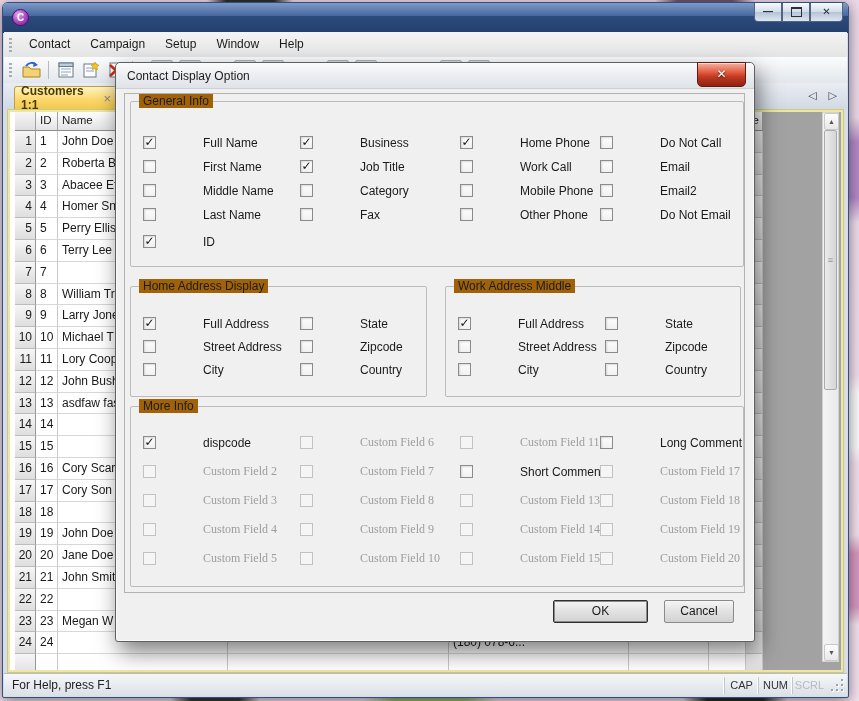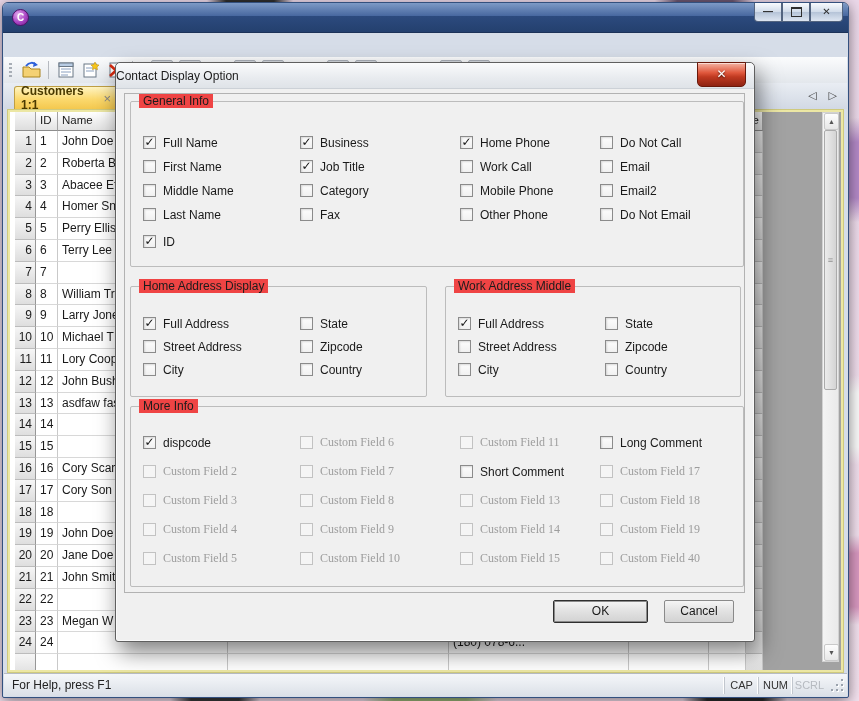--- a/index.html
+++ b/index.html
@@ -89,61 +89,71 @@
     height:17px;line-height:17px;font-size:11px;color:#333;}
   .sb-ind.dis{color:#b6bac0;}
   .sb-grip{width:15px;height:15px;margin:0 2px 0 4px;position:relative;}
   .sb-grip i{position:absolute;width:2px;height:2px;background:#9aa2ad;box-shadow:1px 1px 0 #fff;}
   
   .dialog{position:absolute;left:115px;top:62px;width:638px;height:578px;background:#f0f0f0;
     border:1px solid #5f5f5f;border-radius:5px 5px 3px 3px;
     box-shadow:4px 10px 22px rgba(0,0,0,.5),inset 0 0 0 1px rgba(255,255,255,.65);z-index:50;}
   .dlg-title{position:absolute;left:0;top:0;width:100%;height:26px;box-sizing:border-box;
     background:linear-gradient(#fafbfc,#e8ebef 60%,#dfe3e8);border-bottom:1px solid #ccd1d7;
-    border-radius:5px 5px 0 0;line-height:26px;color:#1c1c1c;}
+    border-radius:5px 5px 0 0;line-height:26px;padding-left:11px;color:#1c1c1c;}
   .dlg-close{position:absolute;top:-1px;right:8px;width:49px;height:25px;box-sizing:border-box;
     background:linear-gradient(#f3b4a4,#e0583d 42%,#c03a21 60%,#8e2312);
     border:1px solid #69190b;border-radius:0 0 5px 5px;color:#fff;text-align:center;
     font-weight:bold;font-size:12px;line-height:23px;text-shadow:0 1px 2px rgba(0,0,0,.7);
     box-shadow:inset 0 1px 0 rgba(255,255,255,.55);}
   .panel{position:absolute;left:8px;top:30px;width:621px;height:500px;background:#f0f0f0;
     border:1px solid #b2b2b2;box-sizing:border-box;}
   .groupbox{position:absolute;border:1px solid #bcbcbc;border-radius:2px;}
   .gb0{left:14px;top:38px;width:612px;height:164px;}
   .gb1{left:14px;top:223px;width:295px;height:109px;}
   .gb2{left:329px;top:223px;width:294px;height:109px;}
   .gb3{left:14px;top:343px;width:612px;height:179px;}
-  .gb-title{position:absolute;left:8px;top:-8px;background:#ef4444;padding:0 4px;color:#1c1c1c;}
+  .gb-title{position:absolute;left:8px;top:-8px;background:#a16207;padding:0 4px;color:#1c1c1c;}
   .cbcol{position:absolute;display:flex;flex-direction:column;}
   .cbrow{display:flex;align-items:center;height:15px;gap:7px;}
   .cb{width:13px;height:13px;box-sizing:border-box;border:1px solid #8b8b8b;
     background:linear-gradient(#fdfdfd,#f1f1f1);font-size:12px;line-height:11px;text-align:center;
     color:#111;font-weight:bold;box-shadow:inset 1px 1px 2px rgba(0,0,0,.14);flex:none;}
   .cbrow.dis .cb{border-color:#c2c2c2;background:#f5f5f5;box-shadow:none;}
-  .cbl{white-space:nowrap;}
+  .cbl{white-space:nowrap;margin-left:40px;}
   .cbrow.dis .cbl{color:#9d9d9d;font-family:Liberation Serif, serif;}
   .btn{position:absolute;height:23px;box-sizing:border-box;border-radius:2px;text-align:center;
     line-height:21px;background:linear-gradient(#f5f5f5,#e3e3e3 45%,#d2d2d2);border:1px solid #8a8a8a;}
   .btn-ok{left:437px;top:537px;width:95px;border:1px solid #2f2f2f;box-shadow:inset 0 0 0 1px #8a8a8a;}
   .btn-cancel{left:548px;top:537px;width:70px;}
 </style>
 </head>
 <body>
 
 <div id="window">
 
   <div class="titlebar">
     <span class="logo">C</span>
     <div class="winbtns">
       <div class="winbtn first"><span>—</span></div>
       <div class="winbtn"><span class="maxglyph"></span></div>
       <div class="winbtn last"><span>✕</span></div>
     </div>
   </div>
 
+  <div class="menubar">
+    <span class="drag-dots"></span>
+    <span style="display:flex;">
+        <span class="menu-item">Contact</span>
+        <span class="menu-item">Campaign</span>
+        <span class="menu-item">Setup</span>
+        <span class="menu-item">Window</span>
+        <span class="menu-item">Help</span>
+      </span>
+  </div>
 
   <div class="toolbar">
     <span class="drag-dots"></span>
     <span class="tbi">
       <svg width="19" height="18" viewBox="0 0 19 18">
         <path d="M1 6 h6 l2 2 h9 v8 H1z" fill="#f4d173" stroke="#a9841f"></path>
         <path d="M4 5 C7 1 12 1 14 4" stroke="#2b5fd9" stroke-width="2" fill="none"></path>
         <path d="M12 1 l4 3 -5 2z" fill="#2b5fd9"></path>
       </svg>
     </span>
@@ -714,20 +724,20 @@
         <label class="cbrow dis">
           <span class="cb"></span>
           <span class="cbl">Custom Field 18</span>
         </label>
         <label class="cbrow dis">
           <span class="cb"></span>
           <span class="cbl">Custom Field 19</span>
         </label>
         <label class="cbrow dis">
           <span class="cb"></span>
-          <span class="cbl">Custom Field 40</span>
+          <span class="cbl">Custom Field 20</span>
         </label>
       </div>
     </div>
 
   <div class="btn btn-ok">OK</div>
   <div class="btn btn-cancel">Cancel</div>
 </div>
 
 </body></html>

